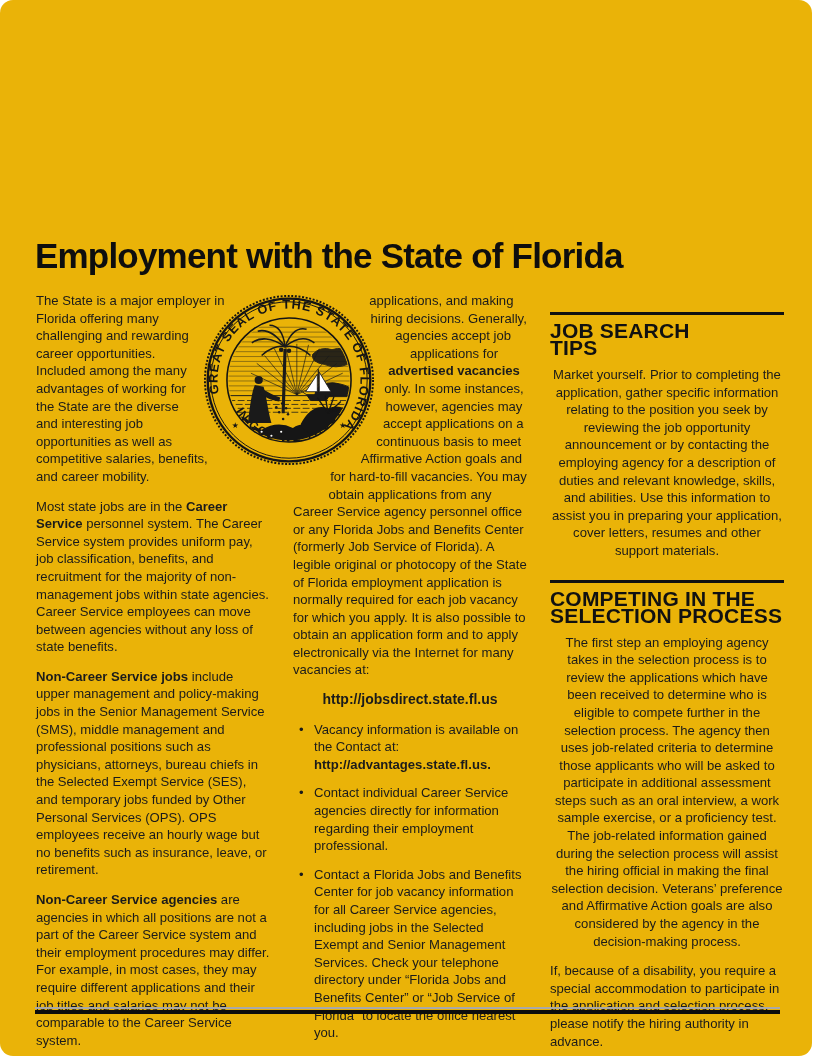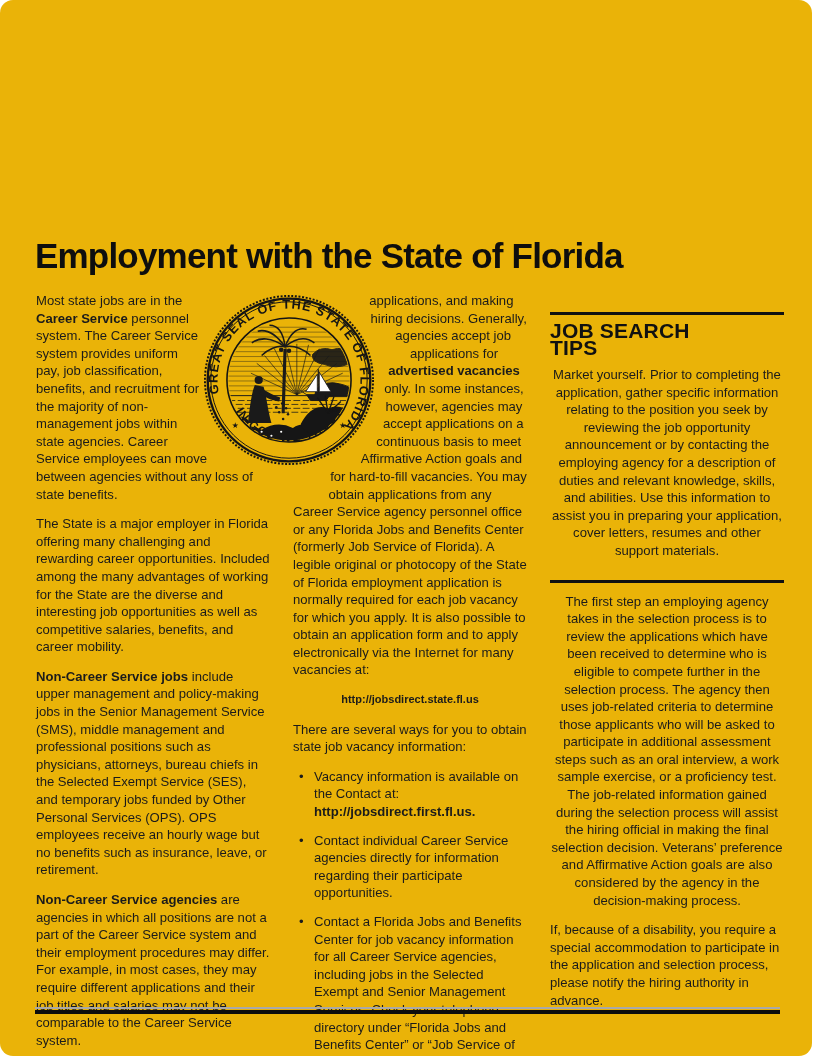--- a/index.html
+++ b/index.html
@@ -32,21 +32,21 @@
     shape-outside:circle(94px at -4px 88px); shape-margin:3px;
   }
   .sect { margin:20px 0 10px 0; }
   .rule { height:3px; background:#111; margin:0 0 7px 0; }
   h2 {
     margin:0; font-size:21px; line-height:17px; font-weight:bold;
     letter-spacing:0.2px; color:#111; white-space:pre-line;
   }
   .sect + p { margin-top:10px;text-align:center; }
   .url-line {
-    text-align:center; font-weight:bold; font-size:11px;
+    text-align:center; font-weight:bold; font-size:14px;
     margin:14px 0 16px 0;
   }
   .bullet { position:relative; padding-left:21px; margin:0 0 11px 0; }
   .bullet .marker { position:absolute; left:6px; top:0; }
   .seal { position:absolute; left:203px; top:294px; width:172px; height:172px; }
   .seal text { font-family:"Liberation Sans", sans-serif; }
   .footer-rule {
     position:absolute; left:35px; top:1007px; width:745px; height:7px;
   }
   .footer-rule .gray  { height:2px; background:#a9a9a9; }
@@ -157,56 +157,57 @@
       <g fill="#ffffff" stroke="none">
         <circle cx="60" cy="141" r="1.1"></circle>
           <circle cx="70" cy="145" r="1.1"></circle>
           <circle cx="80" cy="141" r="1.1"></circle>
       </g>
     </g>
   </svg>
 
   <div class="col col-left">
     <div class="spacer-left"></div>
+    <p>The State is a major employer in Florida offering many challenging and rewarding career opportunities. Included among the many advantages of working for the State are the diverse and interesting job opportunities as well as competitive salaries, benefits, and career mobility.</p>
     <p><span>Most state jobs are in the </span><b>Career Service</b><span> personnel system. The Career Service system provides uniform pay, job classification, benefits, and recruitment for the majority of non-management jobs within state agencies. Career Service employees can move between agencies without any loss of state benefits.</span></p>
-    <p>The State is a major employer in Florida offering many challenging and rewarding career opportunities. Included among the many advantages of working for the State are the diverse and interesting job opportunities as well as competitive salaries, benefits, and career mobility.</p>
     <p><b>Non-Career Service jobs</b><span> include upper management and policy-making jobs in the Senior Management Service (SMS), middle management and professional positions such as physicians, attorneys, bureau chiefs in the Selected Exempt Service (SES), and temporary jobs funded by Other Personal Services (OPS). OPS employees receive an hourly wage but no benefits such as insurance, leave, or retirement.</span></p>
     <p><b>Non-Career Service agencies</b><span> are agencies in which all positions are not a part of the Career Service system and their employment procedures may differ. For example, in most cases, they may require different applications and their job titles and salaries may not be comparable to the Career Service system.</span></p>
 
   </div>
 
   <div class="col col-mid">
     <div class="spacer-mid"></div>
     <p class="joined wrap-center"><span>applications, and making hiring decisions. Generally, agencies accept job applications for </span><b>advertised vacancies</b><span> only. In some instances, however, agencies may accept applications on a continuous basis to meet Affirmative Action goals and for hard-to-fill vacancies. You may obtain applications from any</span></p>
     <p>Career Service agency personnel office or any Florida Jobs and Benefits Center (formerly Job Service of Florida). A legible original or photocopy of the State of Florida employment application is normally required for each job vacancy for which you apply. It is also possible to obtain an application form and to apply electronically via the Internet for many vacancies at:</p>
     <p class="url-line">http://jobsdirect.state.fl.us</p>
-    <p>There are several ways for you to obtain state job vacancy information:</p>
     <div class="bullet">
       <span class="marker">•</span>
-      <span>Vacancy information is available on the Contact at: </span><b>http://jobsdirect.first.fl.us.</b>
+      <span>Vacancy information is available on the Contact at: </span><b>http://advantages.state.fl.us.</b>
     </div>
     <div class="bullet">
       <span class="marker">•</span>
-      <span>Contact individual Career Service agencies directly for information regarding their participate opportunities.</span>
+      <span>Contact individual Career Service agencies directly for information regarding their employment professional.</span>
     </div>
     <div class="bullet">
       <span class="marker">•</span>
       <span>Contact a Florida Jobs and Benefits Center for job vacancy information for all Career Service agencies, including jobs in the Selected Exempt and Senior Management Services. Check your telephone directory under “Florida Jobs and Benefits Center” or “Job Service of Florida” to locate the office nearest you.</span>
     </div>
   </div>
 
   <div class="col col-right">
     <div class="sect">
       <div class="rule"></div>
       <h2>JOB SEARCH
 TIPS</h2>
     </div>
     <p>Market yourself. Prior to completing the application, gather specific information relating to the position you seek by reviewing the job opportunity announcement or by contacting the employing agency for a description of duties and relevant knowledge, skills, and abilities. Use this information to assist you in preparing your application, cover letters, resumes and other support materials.</p>
     <div class="sect">
       <div class="rule"></div>
+      <h2>COMPETING IN THE
+SELECTION PROCESS</h2>
     </div>
     <p>The first step an employing agency takes in the selection process is to review the applications which have been received to determine who is eligible to compete further in the selection process. The agency then uses job-related criteria to determine those applicants who will be asked to participate in additional assessment steps such as an oral interview, a work sample exercise, or a proficiency test. The job-related information gained during the selection process will assist the hiring official in making the final selection decision. Veterans’ preference and Affirmative Action goals are also considered by the agency in the decision-making process.</p>
     <p>If, because of a disability, you require a special accommodation to participate in the application and selection process, please notify the hiring authority in advance.</p>
   </div>
 
   <div class="footer-rule">
     <div class="gray"></div>
     <div class="black"></div>
   </div>
 

